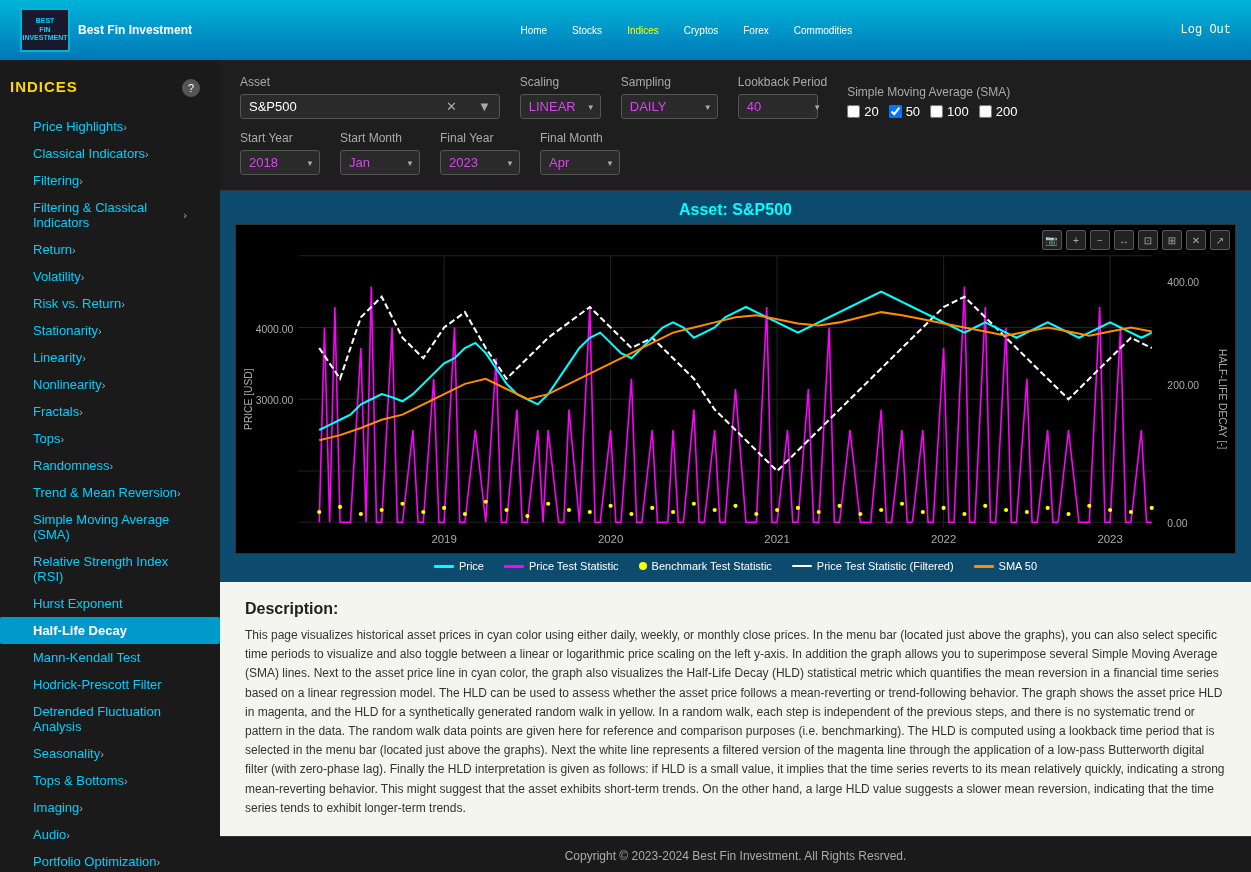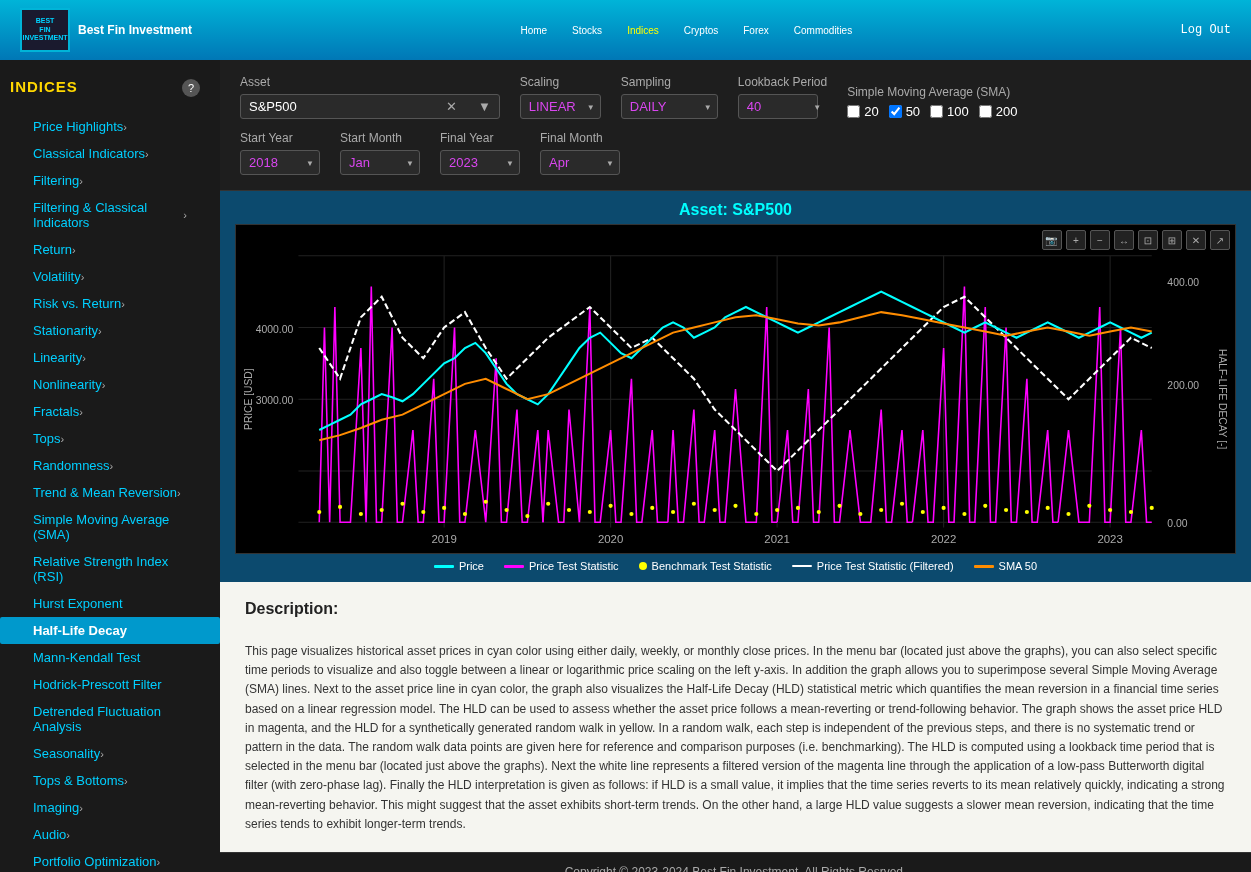--- a/index.html
+++ b/index.html
@@ -255,21 +255,21 @@
 
     
     .description-area {
       background: #f5f5f0;
       color: #222;
       padding: 18px 25px;
     }
     .description-title {
       font-size: 16px;
       font-weight: bold;
-      margin-bottom: 24px;
+      margin-bottom: 8px;
     }
     .description-text {
       font-size: 12px;
       line-height: 1.6;
       color: #333;
     }
 
     
     .footer {
       background: #1a1a1a;

